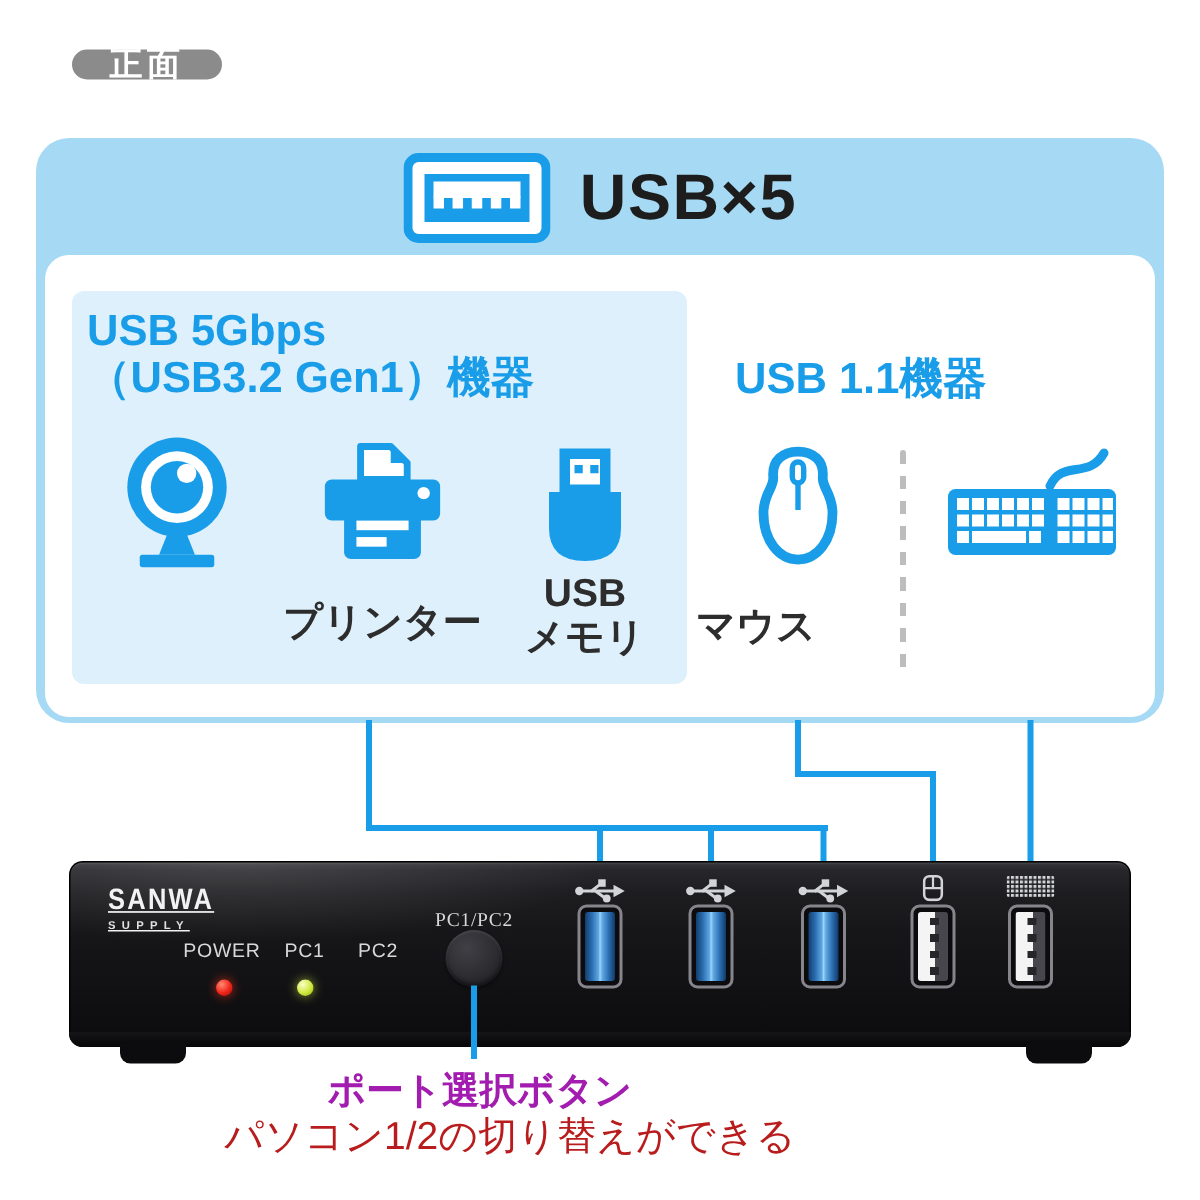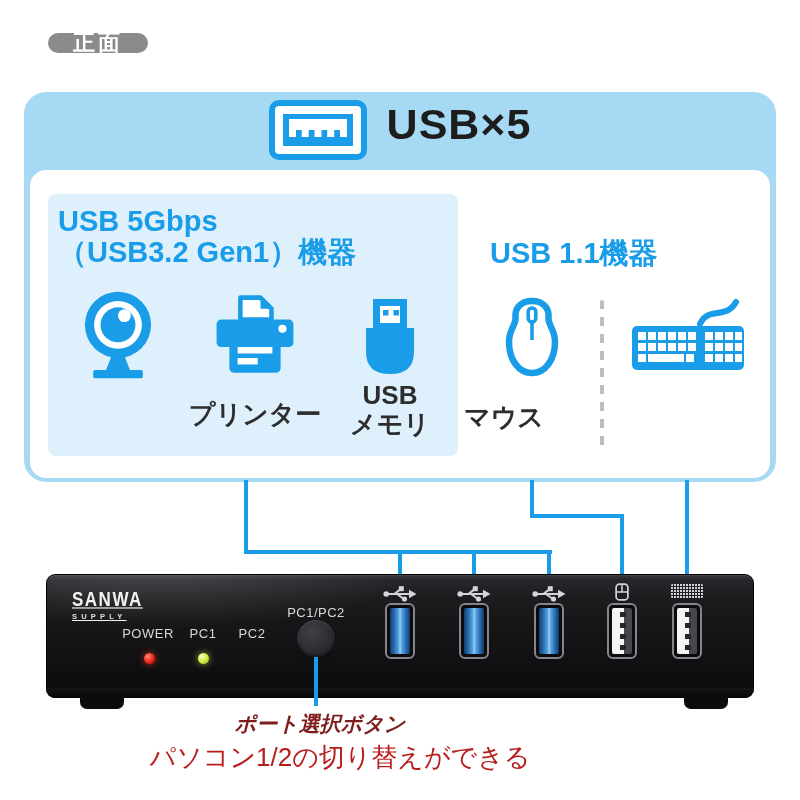--- a/index.html
+++ b/index.html
@@ -12,21 +12,21 @@
   html,body{margin:0;padding:0;background:#fff;}
   body{font-family:"Liberation Sans","DejaVu Sans",sans-serif;}
   .stage{position:relative;width:800px;height:800px;background:#fff;overflow:hidden;}
   .abs{position:absolute;}
   .badge{position:absolute;left:48px;top:33px;width:100px;height:20px;border-radius:17px;
          background:var(--badge);color:#fff;font-size:22px;font-weight:700;letter-spacing:3px;
          display:flex;align-items:center;justify-content:center;}
   .panel{position:absolute;left:24px;top:92px;width:752px;height:390px;background:var(--panel);border-radius:22px;}
   .whitebox{position:absolute;left:30px;top:170px;width:740px;height:308px;background:#fff;border-radius:16px;}
   .tintbox{position:absolute;left:48px;top:194px;width:410px;height:262px;background:var(--tint);border-radius:8px;}
-  .hdr{position:absolute;left:24px;top:100px;width:752px;height:64px;display:flex;align-items:flex-start;justify-content:center;gap:20px;}
+  .hdr{position:absolute;left:24px;top:100px;width:752px;height:64px;display:flex;align-items:center;justify-content:center;gap:20px;}
   .hdr-title{font-size:43px;font-weight:700;color:var(--ink);letter-spacing:1px;}
   .sec-title{position:absolute;text-align:left;color:var(--accent);font-weight:700;font-size:29px;line-height:31px;}
   .lbl{position:absolute;text-align:center;color:#2d2d2d;font-weight:600;font-size:26px;line-height:29px;}
   .divider{position:absolute;left:600px;top:300px;width:4px;height:148px;border-radius:2px;
            background:repeating-linear-gradient(180deg,#bdbdbd 0 9px,transparent 9px 17px);}
   .line{position:absolute;background:var(--accent);}
   .dot{position:absolute;width:11px;height:11px;border-radius:50%;background:var(--accent);}
   .device{position:absolute;left:46px;top:574px;width:708px;height:124px;border-radius:9px;
           background:radial-gradient(ellipse 420px 90px at 110px 0px,rgba(255,255,255,.14),rgba(255,255,255,0) 60%),
                      linear-gradient(180deg,#3a3a3e 0,#27272b 6px,#1d1d20 22px,#17171a 45px,#101013 92px,#0b0b0d 124px);
@@ -43,21 +43,21 @@
   .led-green{background:radial-gradient(circle at 35% 30%,#fbffc8,#cfe83c 55%,#8fae16);box-shadow:0 0 7px rgba(200,230,60,.7);}
   .pushbtn{position:absolute;left:297px;top:620px;width:38px;height:38px;border-radius:50%;
            background:radial-gradient(circle at 38% 32%,#404046,#2c2c31 55%,#222226 80%);
            box-shadow:inset 0 1px 2px rgba(255,255,255,.12), inset 0 -2px 3px rgba(0,0,0,.5), 0 1px 2px rgba(0,0,0,.6);}
   .port{position:absolute;top:603px;width:30px;height:56px;background:#0c0c0e;border:2px solid #85858b;border-radius:6px;box-sizing:border-box;}
   .port .inner{position:absolute;inset:3px;border-radius:2px;}
   .port-blue .inner{background:linear-gradient(90deg,#123e6e 0,#2a6cae 22%,#5ea8e4 45%,#9ed3f4 50%,#5ea8e4 58%,#2a6cae 80%,#113a68 100%);}
   .port-white .inner{background-image:repeating-linear-gradient(180deg,#26262a 0 5px,transparent 5px 11px),
                                       linear-gradient(90deg,#f4f4f4 0 58%,#46464c 58% 100%);
                      background-size:6px 40px,100% 100%;background-position:54% 4px,0 0;background-repeat:no-repeat,no-repeat;}
-  .cap-title{position:absolute;left:90px;top:710px;width:460px;text-align:center;font-size:21px;font-weight:700;color:#7f1d1d;font-style:italic;}
+  .cap-title{position:absolute;left:90px;top:710px;width:460px;text-align:center;font-size:25px;font-weight:700;color:#a21caf;}
   .cap-sub{position:absolute;left:60px;top:740px;width:560px;text-align:center;font-size:26px;color:#b91c1c;}
   .ic{color:var(--accent);}
 </style>
 </head>
 <body>
 
 <div class="stage">
 
   <div class="badge">正面</div>
 
@@ -185,21 +185,21 @@
   <div class="foot" style="left:684px;top:695px;"></div>
 
   <div class="brand">
     <div class="brand-top">SANWA</div>
     <div class="brand-bottom">SUPPLY</div>
   </div>
 
   <div class="devlbl" style="left:108px;top:626px;width:80px;">POWER</div>
   <div class="devlbl" style="left:183px;top:626px;width:40px;">PC1</div>
   <div class="devlbl" style="left:232px;top:626px;width:40px;">PC2</div>
-  <div class="devlbl" style="left:276px;top:605px;width:80px;">PC1/PC2</div>
+  <div class="devlbl" style="left:276px;top:605px;width:80px;font-family:Liberation Serif, serif;">PC1/PC2</div>
 
   <div class="led led-red" style="left:144px;top:653px;"></div>
   <div class="led led-green" style="left:198px;top:653px;"></div>
   <div class="pushbtn"></div>
 
   <svg class="abs" style="left:383px;top:585px;" width="34" height="18" viewBox="0 0 34 18">
     <g fill="#d2d4d8" stroke="#d2d4d8">
       <circle cx="3.2" cy="9" r="2.8" stroke="none"></circle>
       <rect x="4" y="8" width="23" height="2" stroke="none"></rect>
       <polygon points="26,4.8 33.5,9 26,13.2" stroke="none"></polygon>

